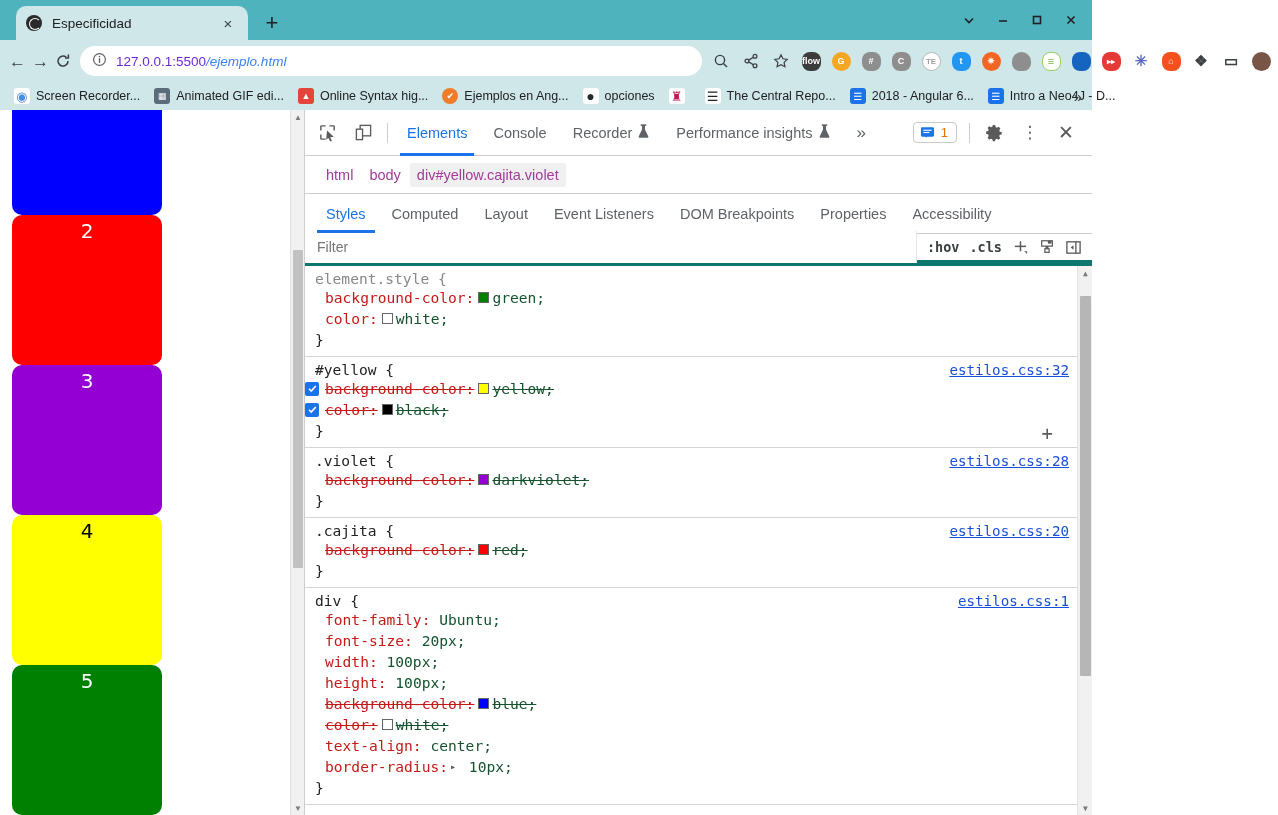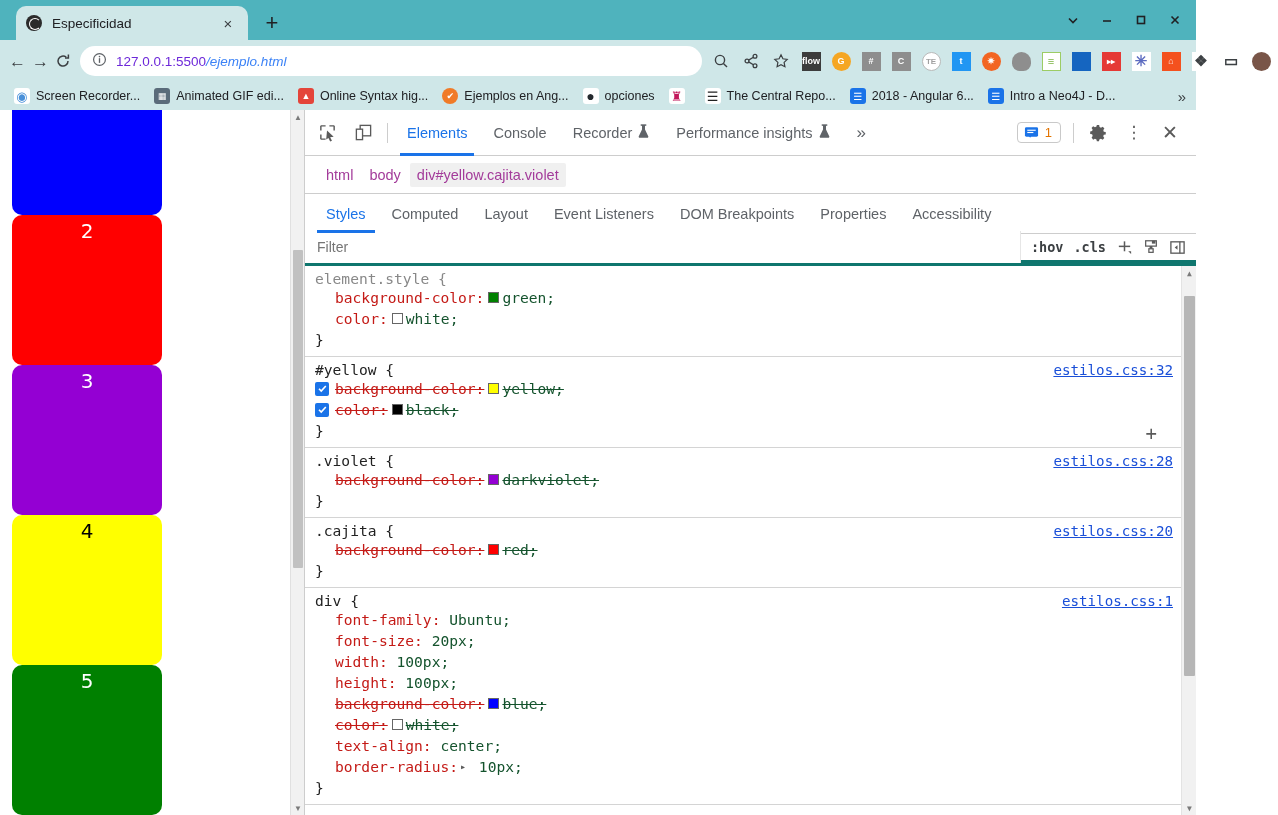--- a/index.html
+++ b/index.html
@@ -4,21 +4,21 @@
 <style>
   * { box-sizing: border-box; margin: 0; padding: 0; }
   html, body {
     width: 1278px; height: 815px;
     overflow: hidden;
     font-family: "Liberation Sans", sans-serif;
     background: #ffffff;
   }
 
   
-  .browser { width: 1196px; height: 815px; position: relative; }
+  .browser { width: 1092px; height: 815px; position: relative; }
 
   .tabstrip {
     height: 40px; background: #4fb3bd;
     display: flex; align-items: flex-end; position: relative;
   }
   .tab {
     margin-left: 16px; height: 34px; width: 232px;
     background: #cfe7e8; border-radius: 10px 10px 0 0;
     display: flex; align-items: center; padding: 0 10px;
     position: relative;
@@ -75,21 +75,21 @@
     font-size: 13.5px; color: #202124; white-space: nowrap;
   }
   .omnibox .urltext .host { color: #6d28d9; }
   .omnibox .urltext .path { color: #3b82f6; font-style: italic; }
   .tb-icons { display: flex; align-items: center; margin-left: 4px; }
   .tb-ico {
     width: 26px; height: 26px; margin: 0 2px;
     display: flex; align-items: center; justify-content: center;
     color: #3c4043; font-size: 14px; flex: 0 0 auto;
   }
-  .ext { width: 19px; height: 19px; border-radius: 0; font-size: 9px;
+  .ext { width: 19px; height: 19px; border-radius: 8px; font-size: 9px;
         display: flex; align-items: center; justify-content: center;
         color: #fff; font-weight: bold; }
 
   .bookmarks {
     height: 28px; background: #cfe7e8;
     display: flex; align-items: center; padding: 0 8px; gap: 2px;
     position: relative;
   }
   .bm {
     display: flex; align-items: center; gap: 6px;
@@ -219,21 +219,21 @@
     position: relative;
   }
   .rule-head { display: flex; align-items: baseline; padding: 0 8px 0 10px; }
   .selector { color: #222; white-space: nowrap; }
   .selector.inherited { color: #888; }
   .srclink {
     margin-left: auto; font-size: 14.2px; color: #1a4fd8;
     text-decoration: underline; white-space: nowrap; padding-left: 14px;
   }
   .decl {
-    display: flex; align-items: center; padding-left: 10px;
+    display: flex; align-items: center; 
     line-height: 21px; white-space: nowrap;
   }
   .prop { color: #c41a16; }
   .val  { color: #14532d; }
   .strike { text-decoration: line-through; text-decoration-thickness: 1px; }
   .swatch {
     display: inline-block; width: 11px; height: 11px;
     border: 1px solid #666; margin: 0 3px 0 4px; flex: 0 0 auto;
     vertical-align: -1px;
   }

